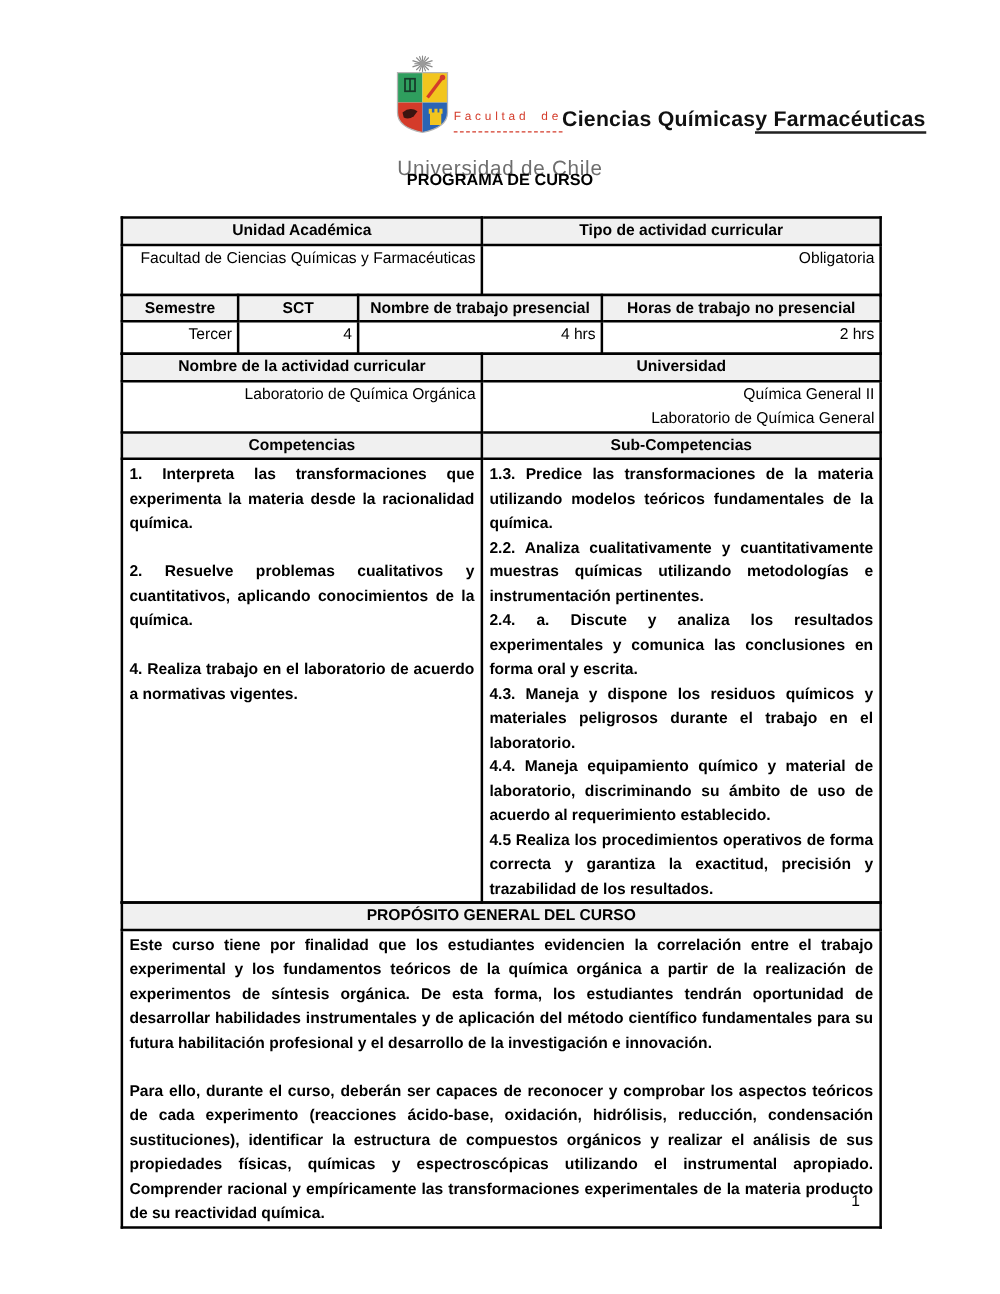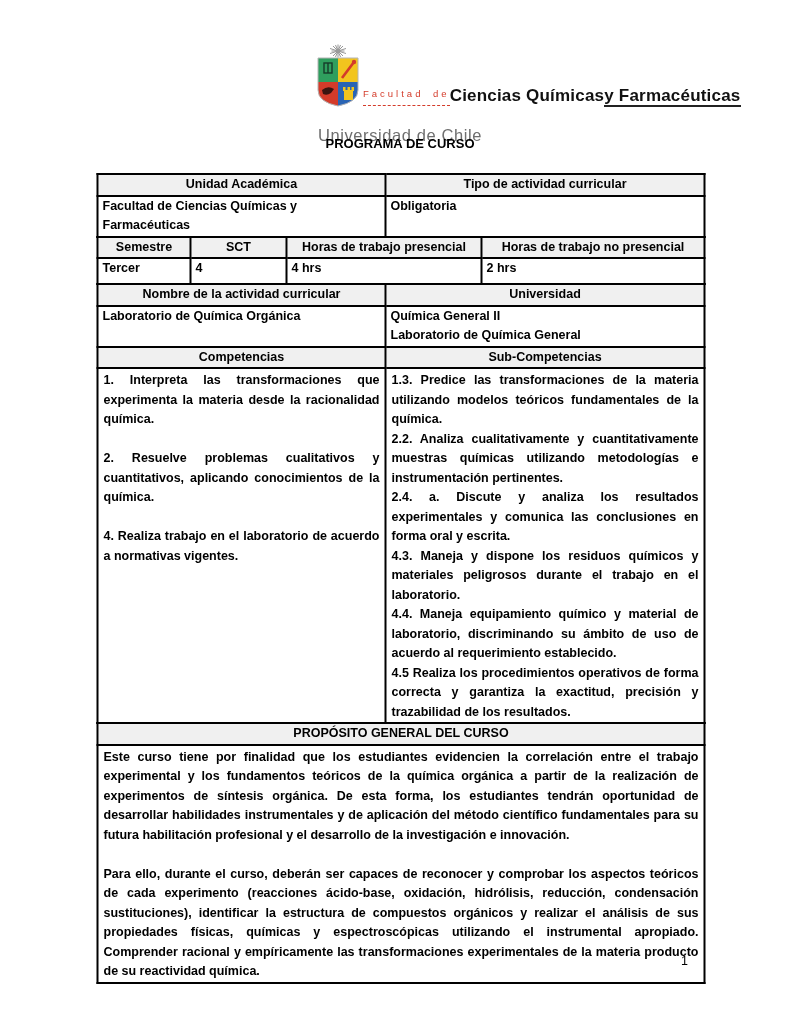--- a/index.html
+++ b/index.html
@@ -40,21 +40,21 @@
   .doc-title{position:absolute; top:136px; left:0; width:100%;
              text-align:center; font-weight:bold; font-size:13px;}
 
   
   .tables{position:absolute; top:173px; left:50%; transform:translateX(-50%); width:607px;}
   table{border-collapse:collapse; width:607px; table-layout:fixed;}
   table + table{margin-top:-2px;}
   td{border:2px solid var(--border-color); font-size:12.5px;
      line-height:19.5px; padding:0 4px; overflow:hidden;}
   .hdr{background:var(--header-bg); font-weight:bold; text-align:center; height:21px;}
-  .val{font-weight:bold; text-align:left; vertical-align:top;}
+  .val{font-weight:normal; text-align:right; vertical-align:top;}
   .h21{height:26px;} .h40{height:40px;}
   .content-cell{
     vertical-align:top; text-align:justify; font-weight:bold;
     padding:2px 5px 0 5px; height:330px;margin-left:29px;
   }
   .content-cell p{margin:0;}
   .gap-paras p{margin:0 0 19.5px 0;}
   .gap-paras p:last-child{margin-bottom:0;}
   .proposito-cell{height:228px;}
   .req-line{line-height:19.5px;}
@@ -145,21 +145,21 @@
       <colgroup>
         <col style="width:93px">
           <col style="width:96px">
         <col style="width:195px">
           <col style="width:223px">
       </colgroup>
       <tbody>
           <tr>
         <td class="hdr">Semestre</td>
         <td class="hdr">SCT</td>
-        <td class="hdr">Horas de trabajo presencial</td>
+        <td class="hdr">Nombre de trabajo presencial</td>
         <td class="hdr">Horas de trabajo no presencial</td>
       </tr>
       <tr>
         <td class="val h21">Tercer</td>
         <td class="val h21">4</td>
         <td class="val h21">4 hrs</td>
         <td class="val h21">2 hrs</td>
       </tr>
     </tbody>
       </table>

